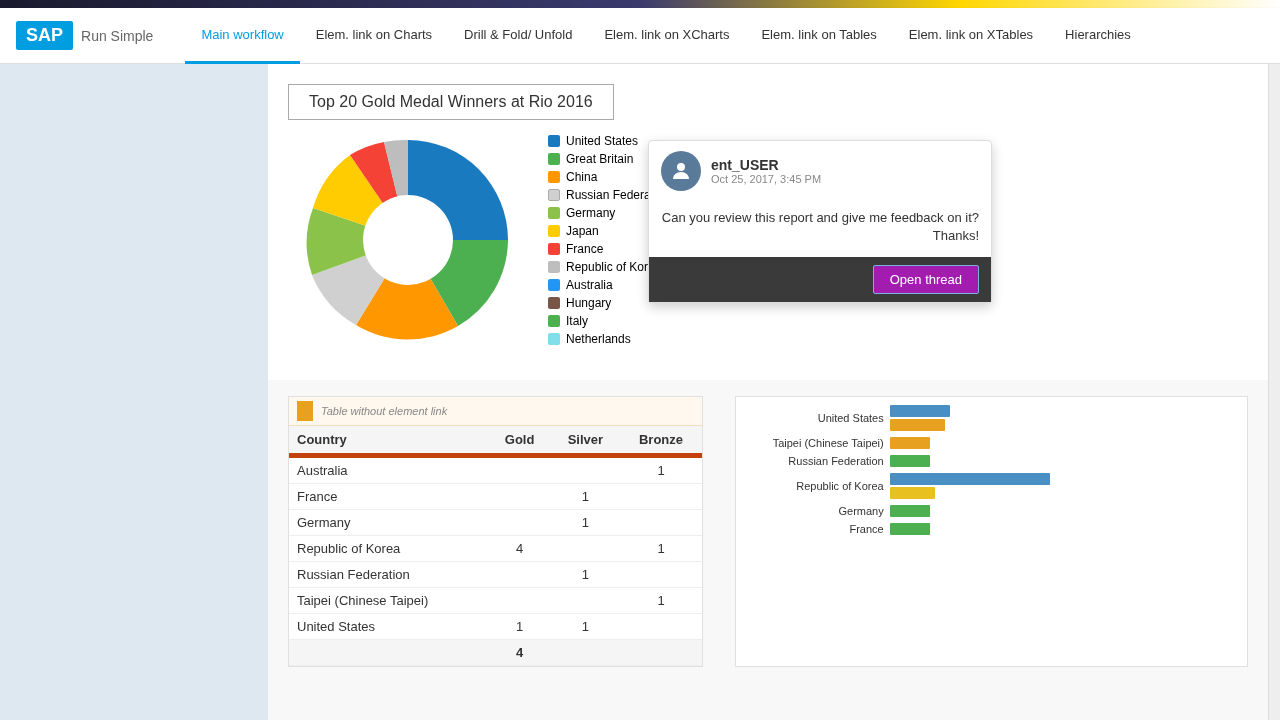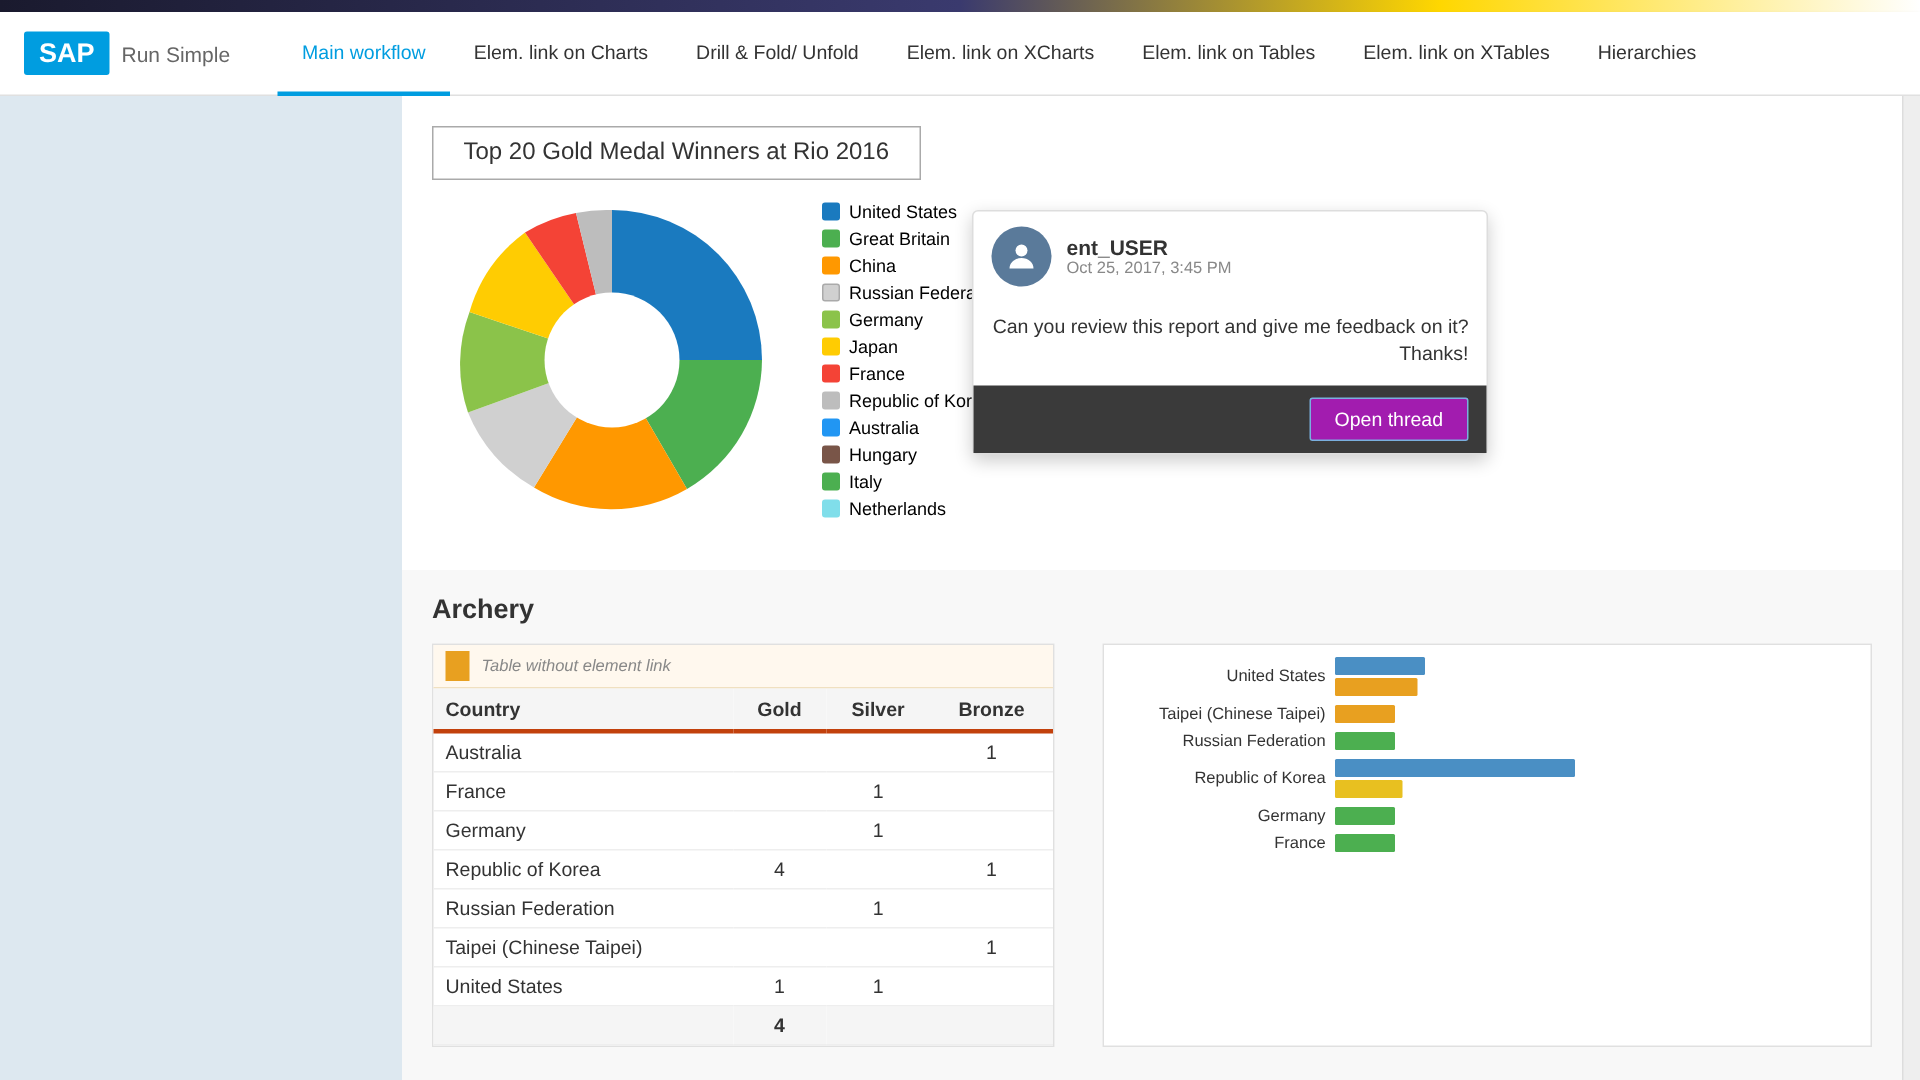--- a/index.html
+++ b/index.html
@@ -254,21 +254,21 @@
     table {
       width: 100%;
       border-collapse: collapse;
       font-size: 13px;
     }
     
     table th {
       padding: 6px 8px;
       text-align: left;
       background: #f5f5f5;
-      border-bottom: 3px solid #c2410c;
+      border-bottom: 5px solid #c2410c;
       font-weight: bold;
       color: #333;
     }
     
     table th:not(:first-child) {
       text-align: center;
     }
     
     table td {
       padding: 5px 8px;
@@ -441,21 +441,20 @@
           <span class="popup-datetime">Oct 25, 2017, 3:45 PM</span>
         </div>
       </div>
       <div class="popup-message">Can you review this report and give me feedback on it? Thanks!</div>
       <div class="popup-footer">
         <button class="open-thread-btn">Open thread</button>
       </div>
     </div>
 
     <div class="bottom-section">
-      <div class="section-title">Archery</div>
 
       <div class="table-bar-container">
 
         <div class="table-area">
           <div class="table-hint">
             <span class="table-hint-icon"></span>
             <span>Table without element link</span>
           </div>
           <table>
             <thead>

